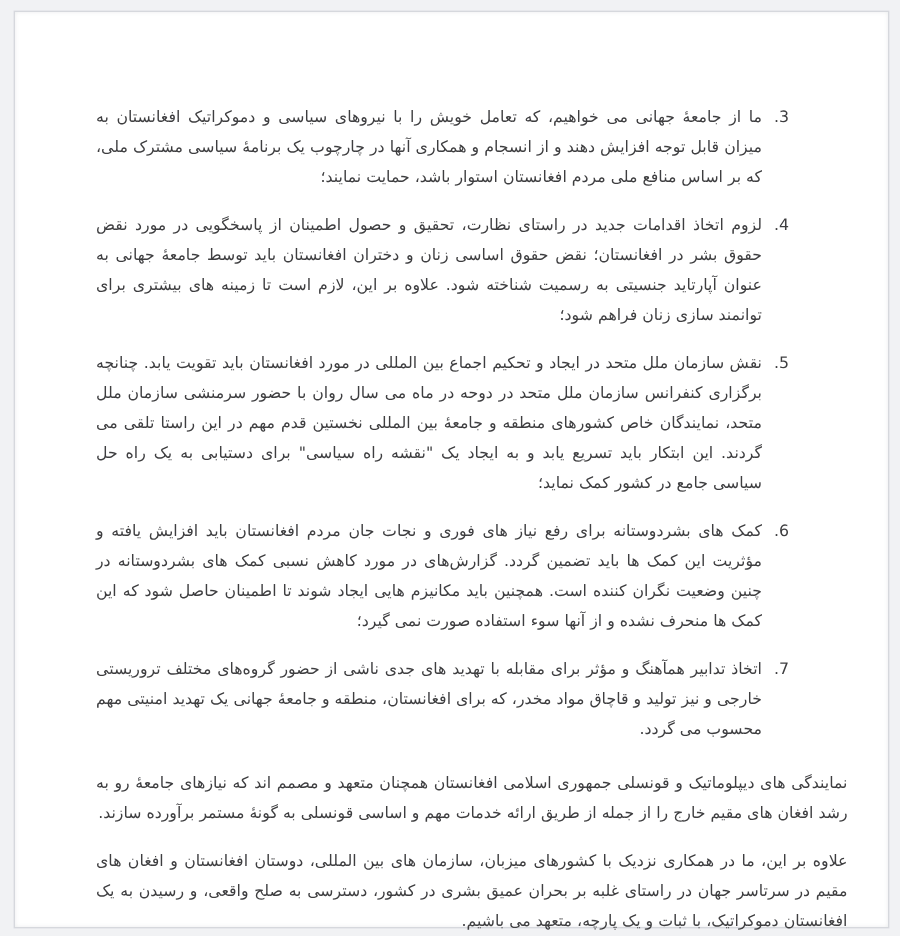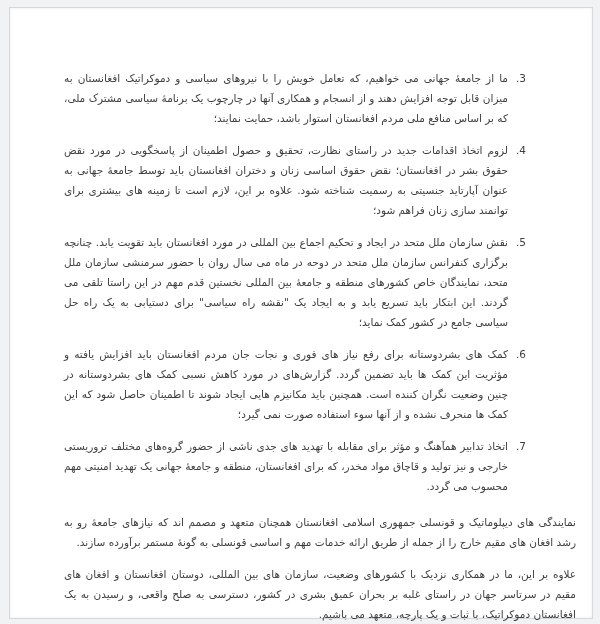--- a/index.html
+++ b/index.html
@@ -43,21 +43,21 @@
   .num-item .num {
     position: absolute;
     top: 0;
     right: -18px;
     width: 18px;
     direction: rtl;
     text-align: right;
     white-space: nowrap;
   }
   .plain-para {
-    margin: 0 7px 12px 8px;
+    margin: 0 18px 12px 8px;
   }
   .plain-block {
     margin-top: 16px;
   }
 </style>
 </head>
 <body>
 
 <div class="page">
   <div class="content">
@@ -82,18 +82,18 @@
       <span>کمک های بشردوستانه برای رفع نیاز های فوری و نجات جان مردم افغانستان باید افزایش یافته و مؤثریت این کمک ها باید تضمین گردد. گزارش‌های در مورد کاهش نسبی کمک های بشردوستانه در چنین وضعیت نگران کننده است. همچنین باید مکانیزم هایی ایجاد شوند تا اطمینان حاصل شود که این کمک ها منحرف نشده و از آنها سوء استفاده صورت نمی گیرد؛</span>
     </div>
 
     <div class="num-item">
       <span class="num">7.</span>
       <span>اتخاذ تدابیر همآهنگ و مؤثر برای مقابله با تهدید های جدی ناشی از حضور گروه‌های مختلف تروریستی خارجی و نیز تولید و قاچاق مواد مخدر، که برای افغانستان، منطقه و جامعهٔ جهانی یک تهدید امنیتی مهم محسوب می گردد.</span>
     </div>
 
     <div class="plain-block">
       <p class="plain-para">نمایندگی های دیپلوماتیک و قونسلی جمهوری اسلامی افغانستان همچنان متعهد و مصمم اند که نیازهای جامعهٔ رو به رشد افغان های مقیم خارج را از جمله از طریق ارائه خدمات مهم و اساسی قونسلی به گونهٔ مستمر برآورده سازند.</p>
-      <p class="plain-para">علاوه بر این، ما در همکاری نزدیک با کشورهای وضعیت، سازمان های بین المللی، دوستان افغانستان و افغان های مقیم در سرتاسر جهان در راستای غلبه بر بحران عمیق بشری در کشور، دسترسی به صلح واقعی، و رسیدن به یک افغانستان دموکراتیک، با ثبات و یک پارچه، متعهد می باشیم.</p>
+      <p class="plain-para">علاوه بر این، ما در همکاری نزدیک با کشورهای میزبان، سازمان های بین المللی، دوستان افغانستان و افغان های مقیم در سرتاسر جهان در راستای غلبه بر بحران عمیق بشری در کشور، دسترسی به صلح واقعی، و رسیدن به یک افغانستان دموکراتیک، با ثبات و یک پارچه، متعهد می باشیم.</p>
 
     </div>
 
   </div>
 </div>
 
 </body></html>

